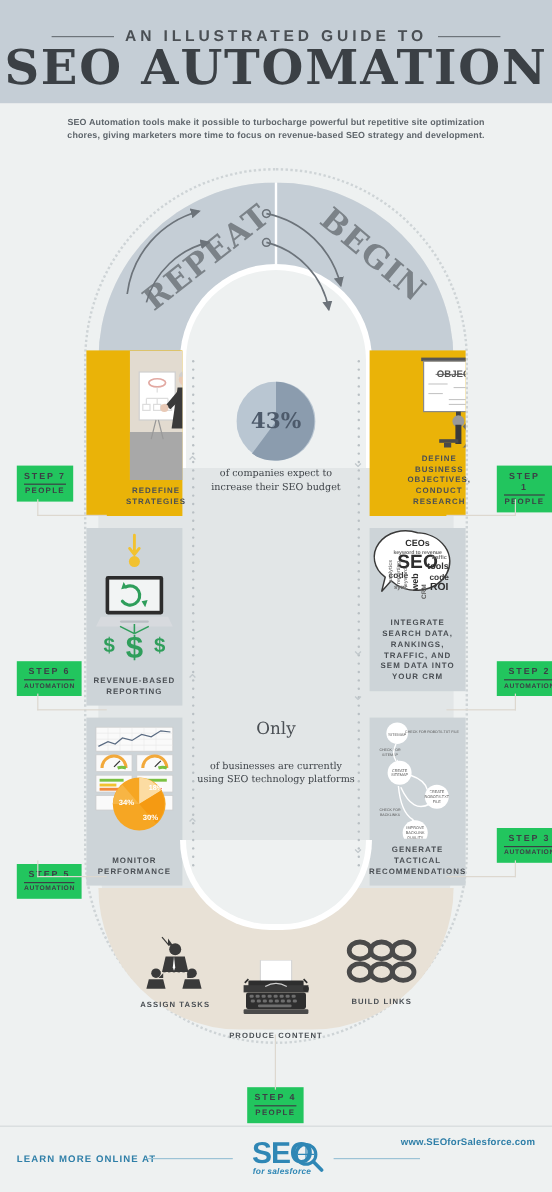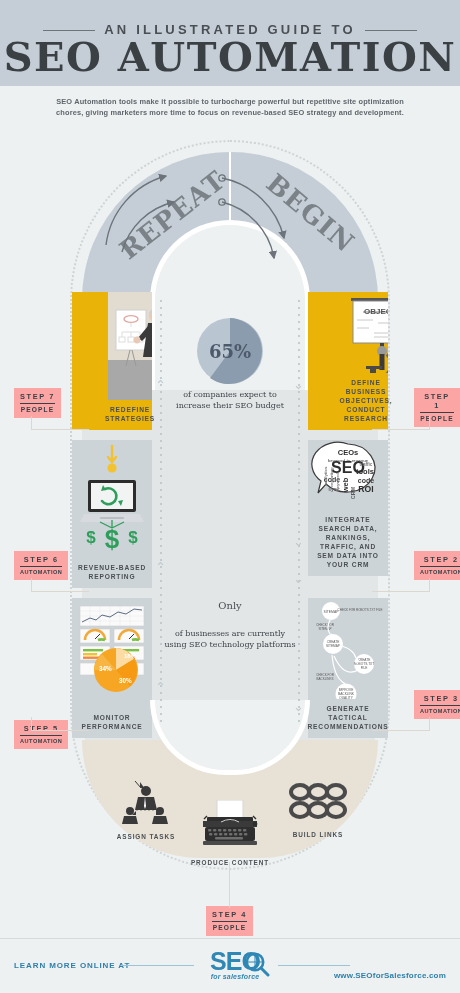--- a/index.html
+++ b/index.html
@@ -86,38 +86,38 @@
   .panel.cream { background:#eab308;padding-left:36px; }
   .panel-art { position:relative; width:100%; flex:1; overflow:hidden; }
   .panel-cap {
     font-size:6.6px; font-weight:700; letter-spacing:.85px;
     color:#4a4f54; text-align:center; line-height:9px;
     padding:5px 4px 7px;
   }
 
   
   .badge {
-    position:absolute; background:#fca5a5; padding:4px 6px 5px;
+    position:absolute; background:#22c55e; padding:4px 6px 5px;
     text-align:center; box-shadow:0 0 0 0 transparent;
   }
   .badge .s1 {
     font-size:7.4px; font-weight:700; letter-spacing:1.6px; color:#3b4045;
     border-bottom:1px solid #3b4045; padding-bottom:2px; display:block;
   }
   .badge .s2 {
     font-size:6.6px; font-weight:700; letter-spacing:1.1px; color:#3b4045;
     padding-top:2px; display:block;
   }
   .badge .s2.small { font-size:5.6px; letter-spacing:.5px; }
   .connector { position:absolute; border:1px solid #ddd8cf; }
 
   
   .stat { position:absolute; width:180px; text-align:center; left:140px; }
   .stat .only {
-    font-size:10px; color:#4a4f54; margin-bottom:18px;
+    font-size:14px; color:#4a4f54; margin-bottom:18px;
     font-family:"DejaVu Serif", serif;
   }
   .donut {
     width:66px; height:66px; border-radius:50%; margin:0 auto;
     position:relative; display:flex; align-items:center; justify-content:center;
   }
   .donut .pct {
     font-family:"DejaVu Serif", serif; font-weight:700;
     font-size:18px; color:#4d5a6b; position:relative; z-index:2;
   }
@@ -136,21 +136,21 @@
   
   .footer {
     position:absolute; left:0; top:938px; width:460px; height:55px;
     background:#eef1f1; border-top:1px solid #d5dadb;
   }
   .footer-left {
     position:absolute; left:14px; top:22px; font-size:8px; font-weight:700;
     letter-spacing:.9px; color:#2f7fa8;
   }
   .footer-right {
-    position:absolute; right:14px; top:32px; font-size:8px; font-weight:700;
+    position:absolute; right:14px; top:8px; font-size:8px; font-weight:700;
     letter-spacing:.2px; color:#2f7fa8;
   }
   .f-rule { position:absolute; height:1px; background:#9cc3d6; top:26px; }
   .logo { position:absolute; left:196px; top:10px; width:78px; text-align:center; }
   .logo .seo {
     font-size:25px; font-weight:700; color:#2f87b5; letter-spacing:-1px;
     font-family:"Liberation Sans", sans-serif; line-height:25px;
   }
   .logo .sub {
     font-size:7px; color:#2f87b5; font-style:italic; font-weight:700;
@@ -468,21 +468,21 @@
     </svg>
     <div class="lab">BUILD LINKS</div>
   </div>
 
   <div class="stat" style="top:318px;">
     <div class="donut">
       <svg width="66" height="66" viewBox="0 0 66 66" style="position:absolute;left:0;top:0;">
         <circle cx="33" cy="33" r="33" fill="#b9c6d2"></circle>
         <path d="M33,33 L33,0 A33,33 0 1 1 13,60 z" fill="#8b9cae"></path>
       </svg>
-      <span class="pct">65%</span>
+      <span class="pct">43%</span>
     </div>
     <div class="cap" style="white-space:pre-line;">of companies expect to
 increase their SEO budget</div>
   </div>
 
 
   <div class="stat" style="top:600px;">
     <div class="only">Only</div>
     <div class="cap" style="white-space:pre-line;">of businesses are currently
 using SEO technology platforms</div>

